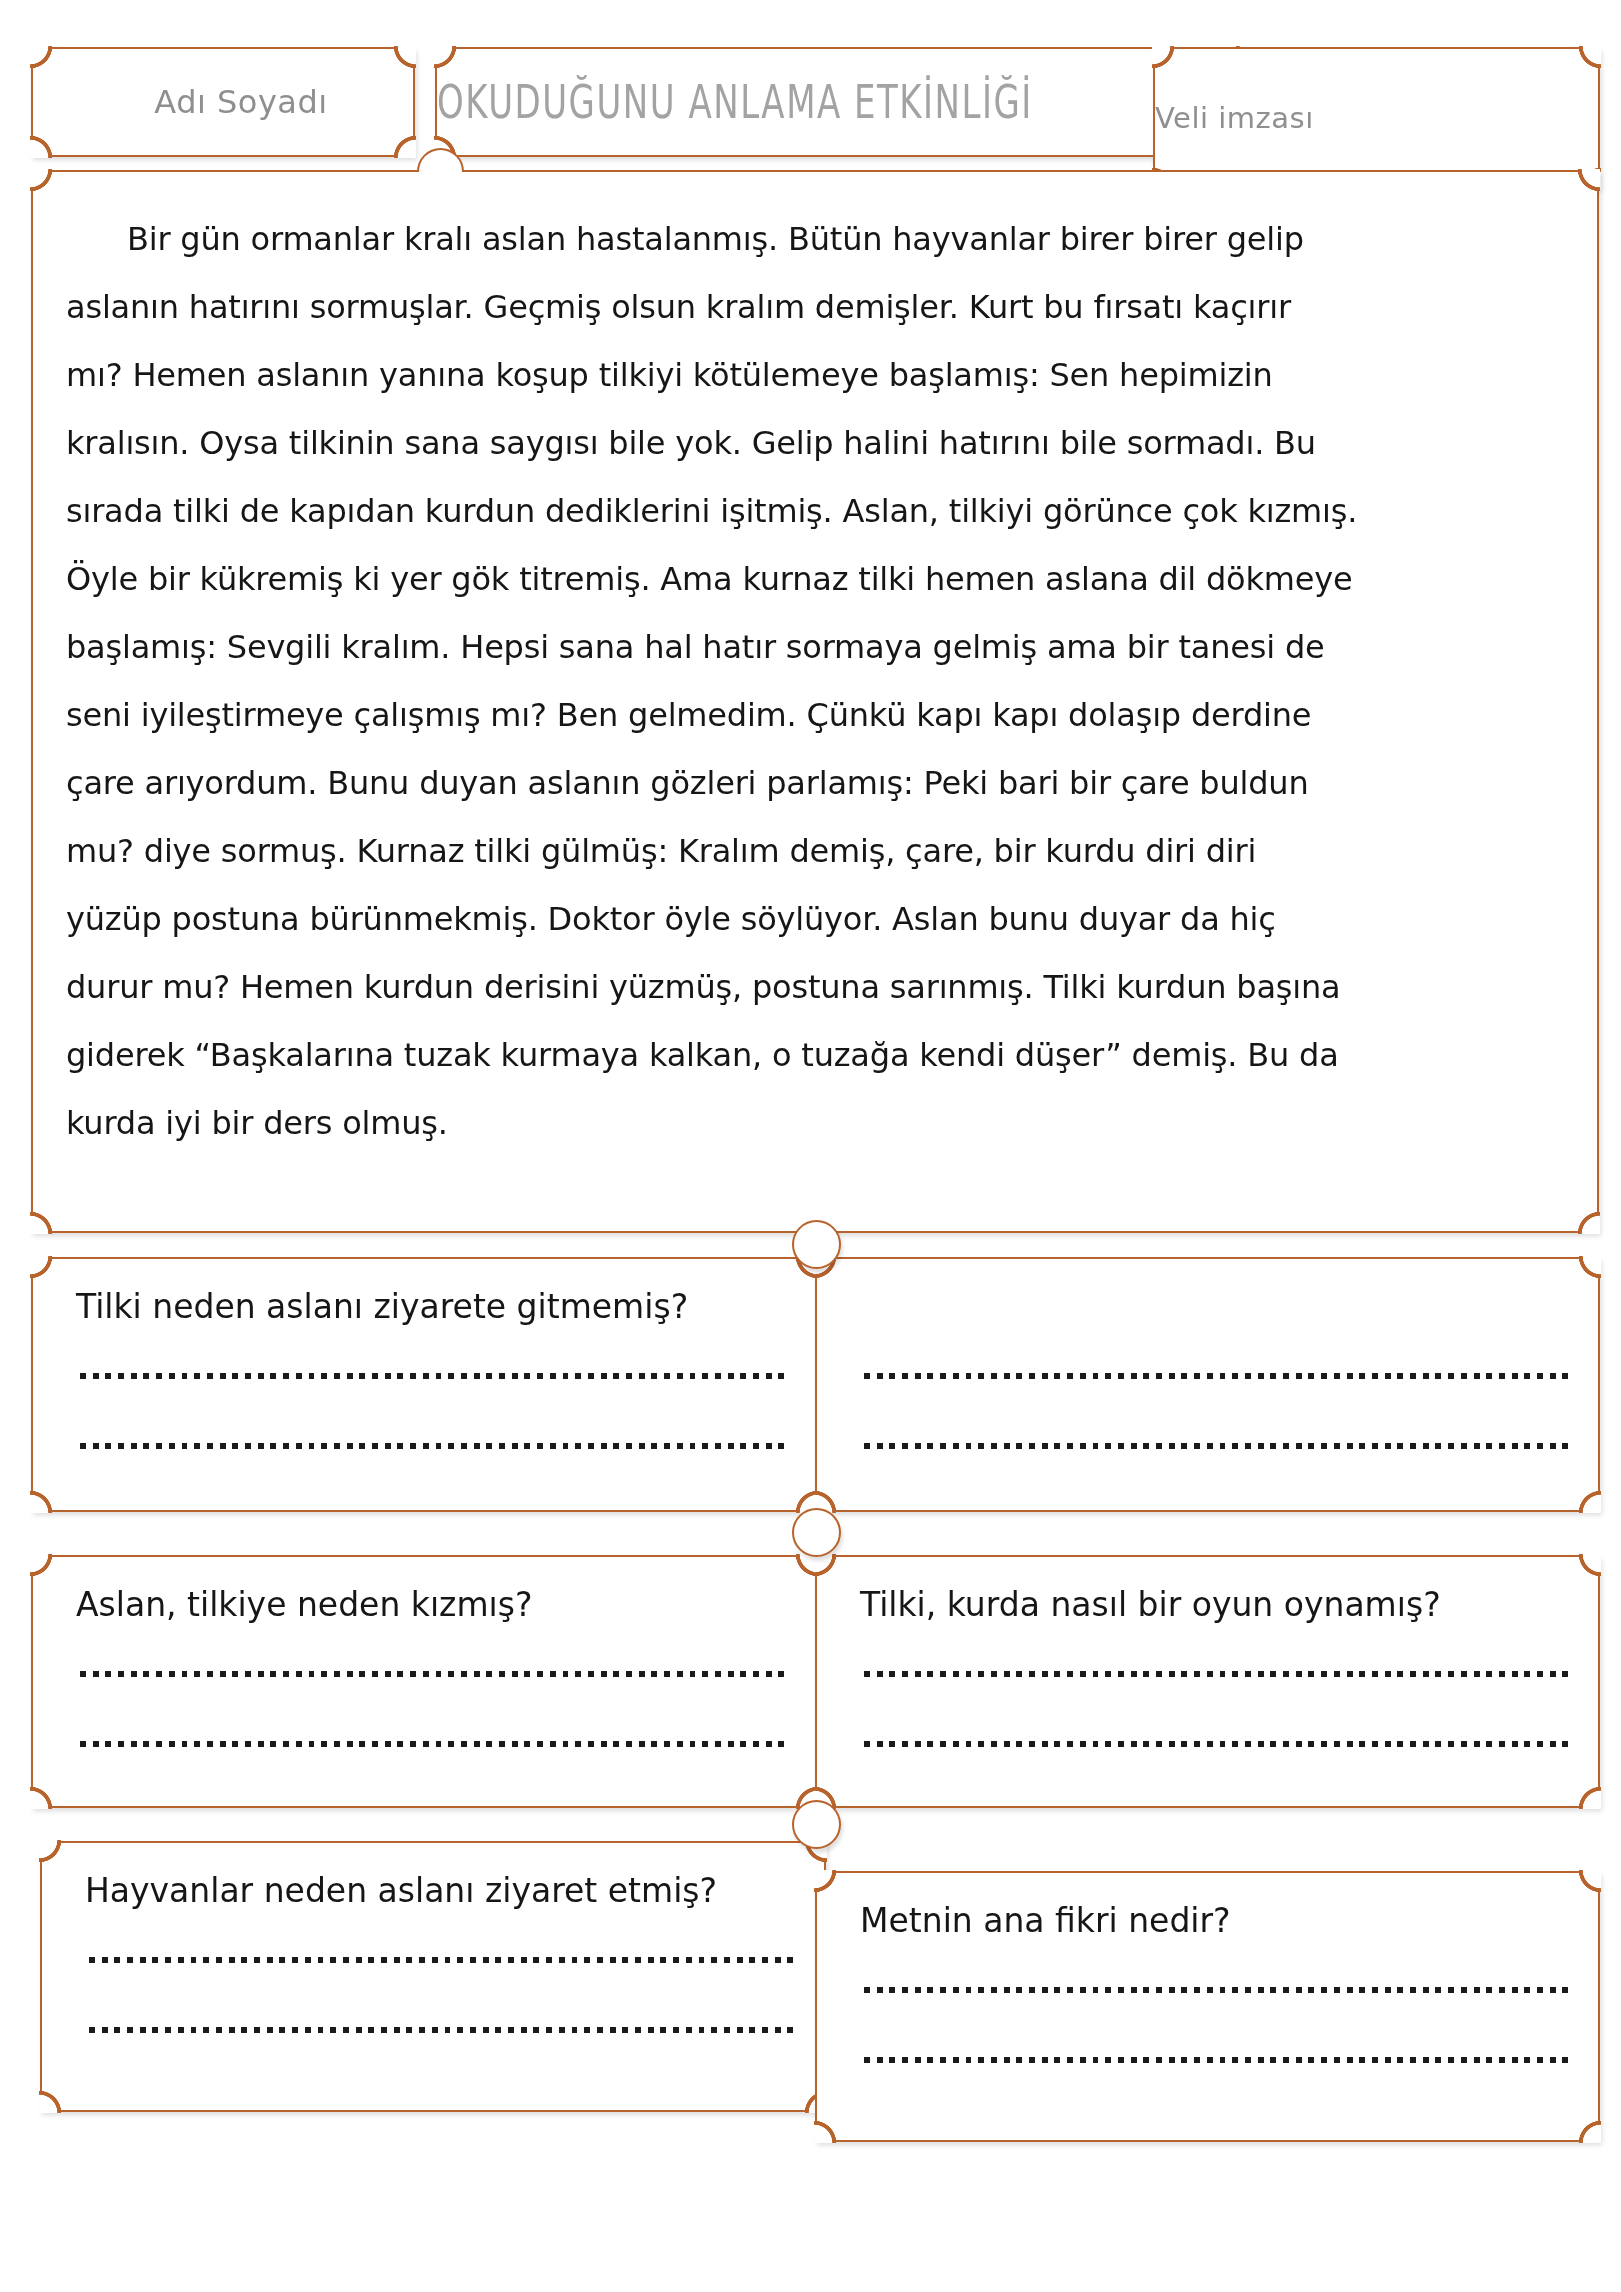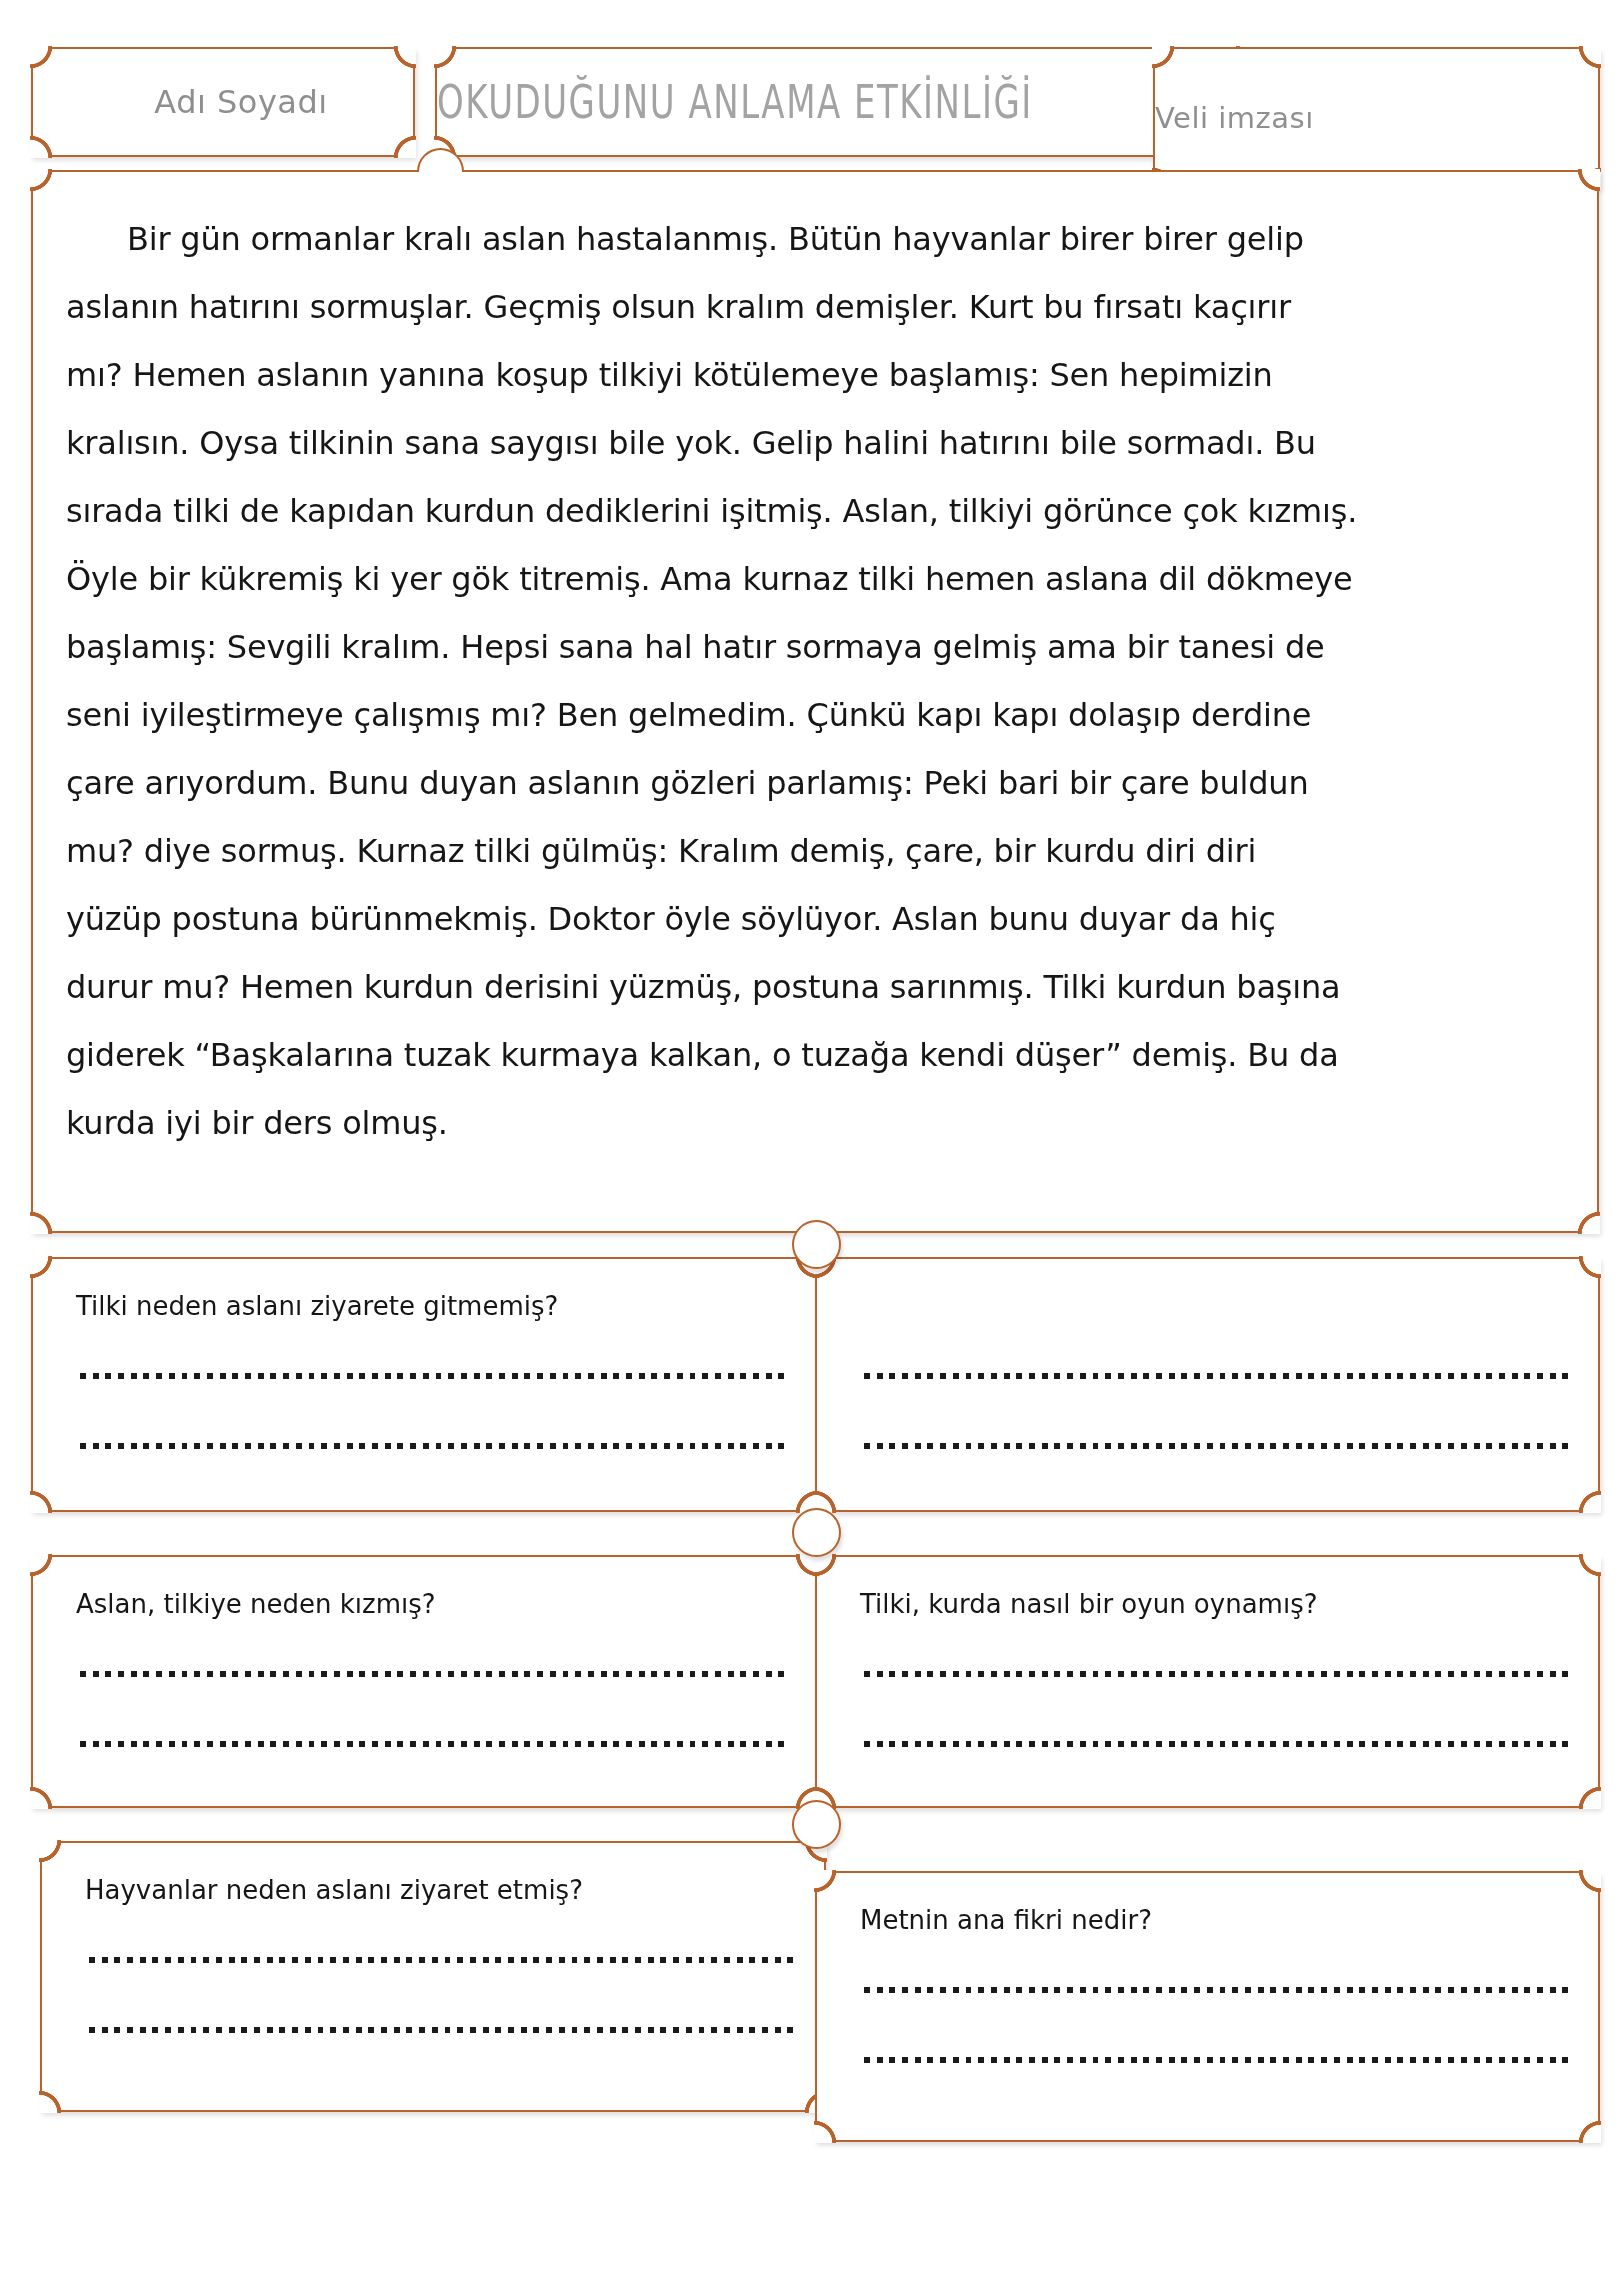--- a/index.html
+++ b/index.html
@@ -26,21 +26,21 @@
   .glabel.small{font-size:29px;}
   .big-title{display:inline-block;color:#a3a3a3;font-size:34px;letter-spacing:1.5px;
              transform:scaleY(1.35);white-space:nowrap;}
 
   
   .story-box{left:31px;top:170px;width:1568px;height:1063px;text-decoration:underline;}
   .story{position:absolute;left:33px;right:29px;top:33px;color:#161616;font-size:32px;
          line-height:68px;letter-spacing:-0.2px;white-space:pre-line;text-indent:61px;}
 
   
-  .qbox .qtext{position:absolute;left:43px;top:25.5px;right:21.6px;color:#161616;font-size:26px;line-height:43px;}
+  .qbox .qtext{position:absolute;left:43px;top:25.5px;right:21.6px;color:#161616;font-size:33px;line-height:43px;}
   .dots{position:absolute;left:47px;right:27.4px;height:5.9px;
         background-image:repeating-linear-gradient(90deg,#1a1a1a 0 5.9px,rgba(255,255,255,0) 5.9px 12.7px);}
   .d1{top:114px;} .d2{top:184px;}
   .q1{left:31px;top:1257px;width:786px;height:255px;}
   .q2{left:815px;top:1257px;width:785px;height:255px;}
   .q3{left:31px;top:1555px;width:786px;height:253px;}
   .q4{left:815px;top:1555px;width:785px;height:253px;}
   .q5{left:31px;top:1841px;width:786px;height:271px;margin-left:9px;}
   .q6{left:815px;top:1871px;width:785px;height:271px;}
 

